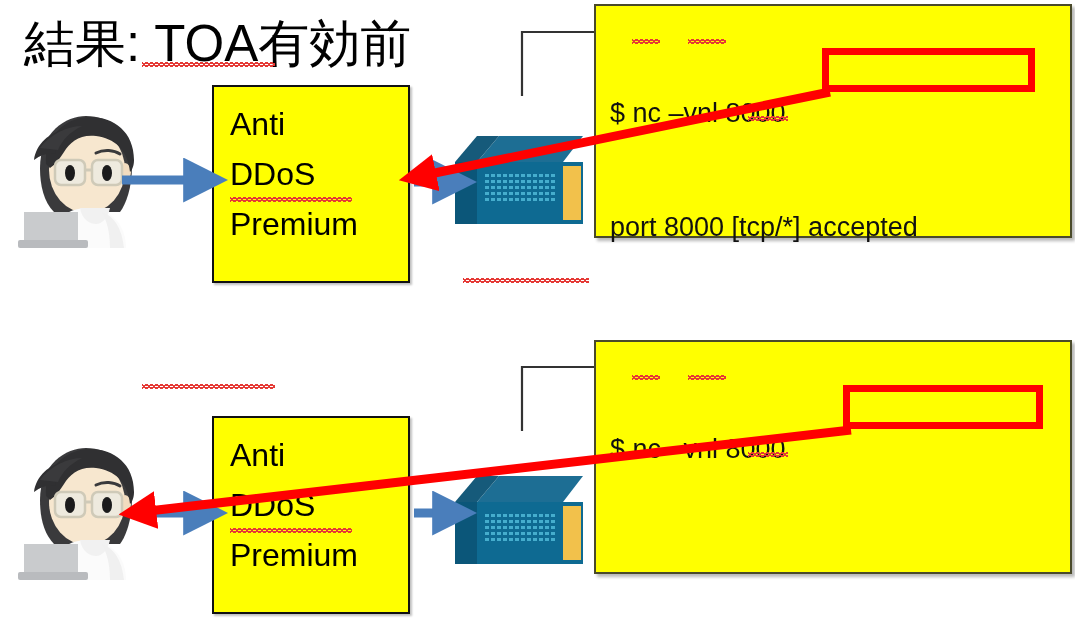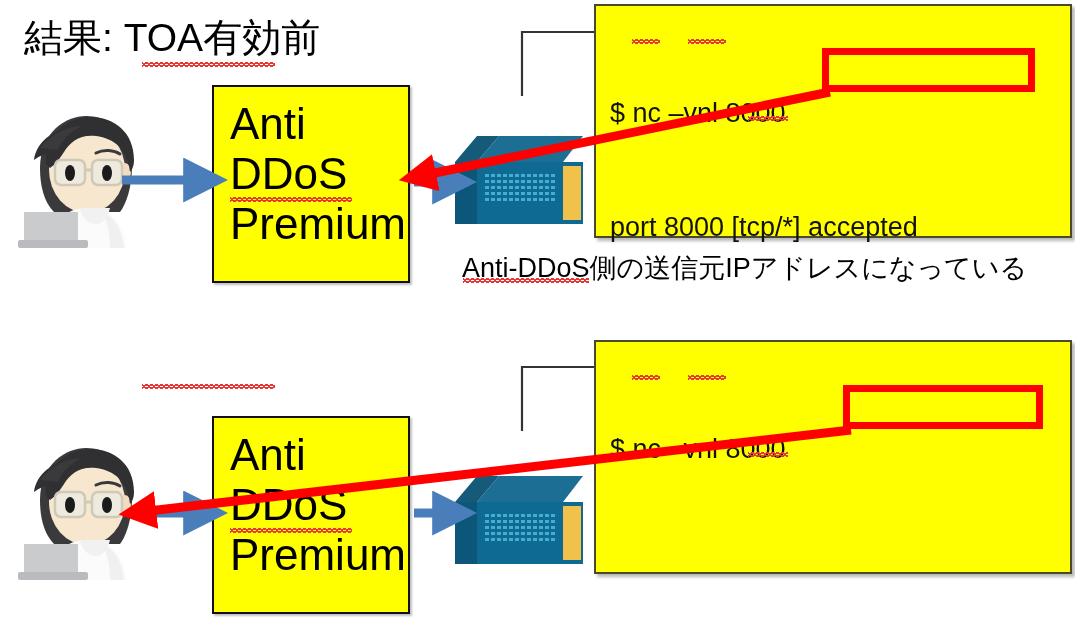--- a/index.html
+++ b/index.html
@@ -8,21 +8,21 @@
     background:#ffffff;
     font-family:"Liberation Sans","DejaVu Sans",sans-serif;
     overflow:hidden;
     position:relative;
   }
   .stage{position:absolute;left:0;top:0;width:1075px;height:618px;}
 
   
   .section-title{
     position:absolute;
-    font-size:39px;
+    font-size:51px;
     color:#000;
     white-space:nowrap;
     letter-spacing:0px;
     line-height:1;
   }
   .squiggle{
     position:absolute;
     height:5px;
     background-image:
       repeating-linear-gradient(135deg,#e53935 0px,#e53935 1.4px,transparent 1.4px,transparent 2.6px);
@@ -40,21 +40,21 @@
     position:absolute;
     background:#ffff00;
     border:2px solid #111;
     box-sizing:border-box;
     box-shadow:2px 2px 2px rgba(0,0,0,.25);
   }
   .ddos-label{
     position:absolute;
     left:16px;
     top:12px;
-    font-size:44px;
+    font-size:32px;
     line-height:50px;
     color:#000;
     white-space:nowrap;
   }
   .ddos-label span{display:block;}
 
   
   .term{
     position:absolute;
     background:#ffff00;
@@ -224,21 +224,20 @@
 
   <svg class="arrow-layer" style="z-index:6">
     <defs>
       <marker id="redHead1" markerWidth="4.2" markerHeight="4.2" refX="1.8" refY="2.1" orient="auto">
         <path d="M0,0 L4.2,2.1 L0,4.2 z" fill="#ff0000"></path>
       </marker>
     </defs>
     <line x1="830" y1="92" x2="420" y2="176" stroke="#ff0000" stroke-width="9" marker-end="url(#redHead1)"></line>
   </svg>
 
-  <div class="caption" style="left:462px;top:250px;">Anti-DDoS側の送信元IPアドレスになっている</div>
   <div class="squiggle" style="left:463px;top:278px;width:126px;"></div>
 
   <div class="squiggle" style="left:142px;top:384px;width:133px;"></div>
 
   <div class="person" style="left:10px;top:440px;">
     <svg width="140" height="140" viewBox="0 0 140 140">
       <path d="M30 60 C30 24 56 8 76 8 C100 8 122 24 122 58 C122 80 116 96 110 104 L44 104 C34 94 30 78 30 60 Z" fill="#3a3a3c"></path>
       <ellipse cx="77" cy="62" rx="38" ry="43" fill="#f7e7cf"></ellipse>
       <ellipse cx="115" cy="64" rx="6" ry="9" fill="#f2dcbf"></ellipse>
       <path d="M36 56 C34 26 58 9 80 9 C104 9 124 24 124 52 C124 58 122 62 120 64 C118 42 104 30 86 28 C70 26 60 34 54 44 C50 50 46 56 40 60 Z" fill="#303032"></path>

